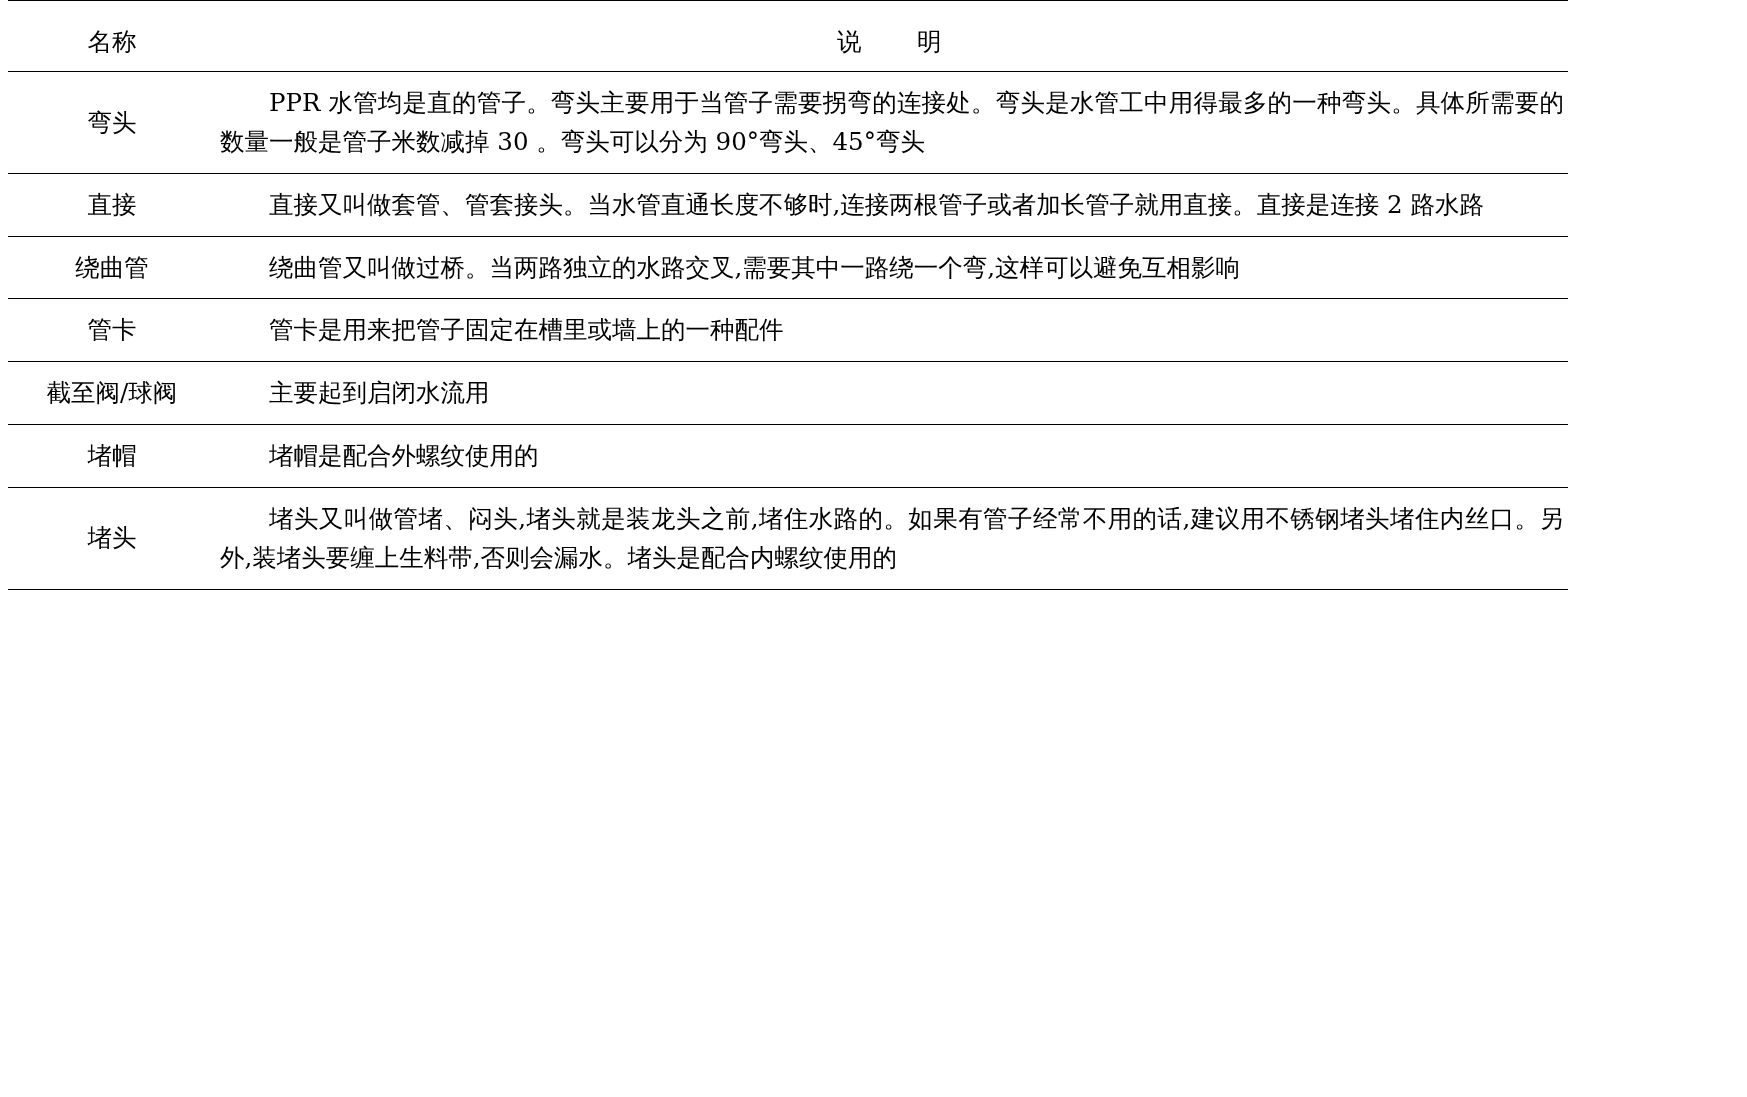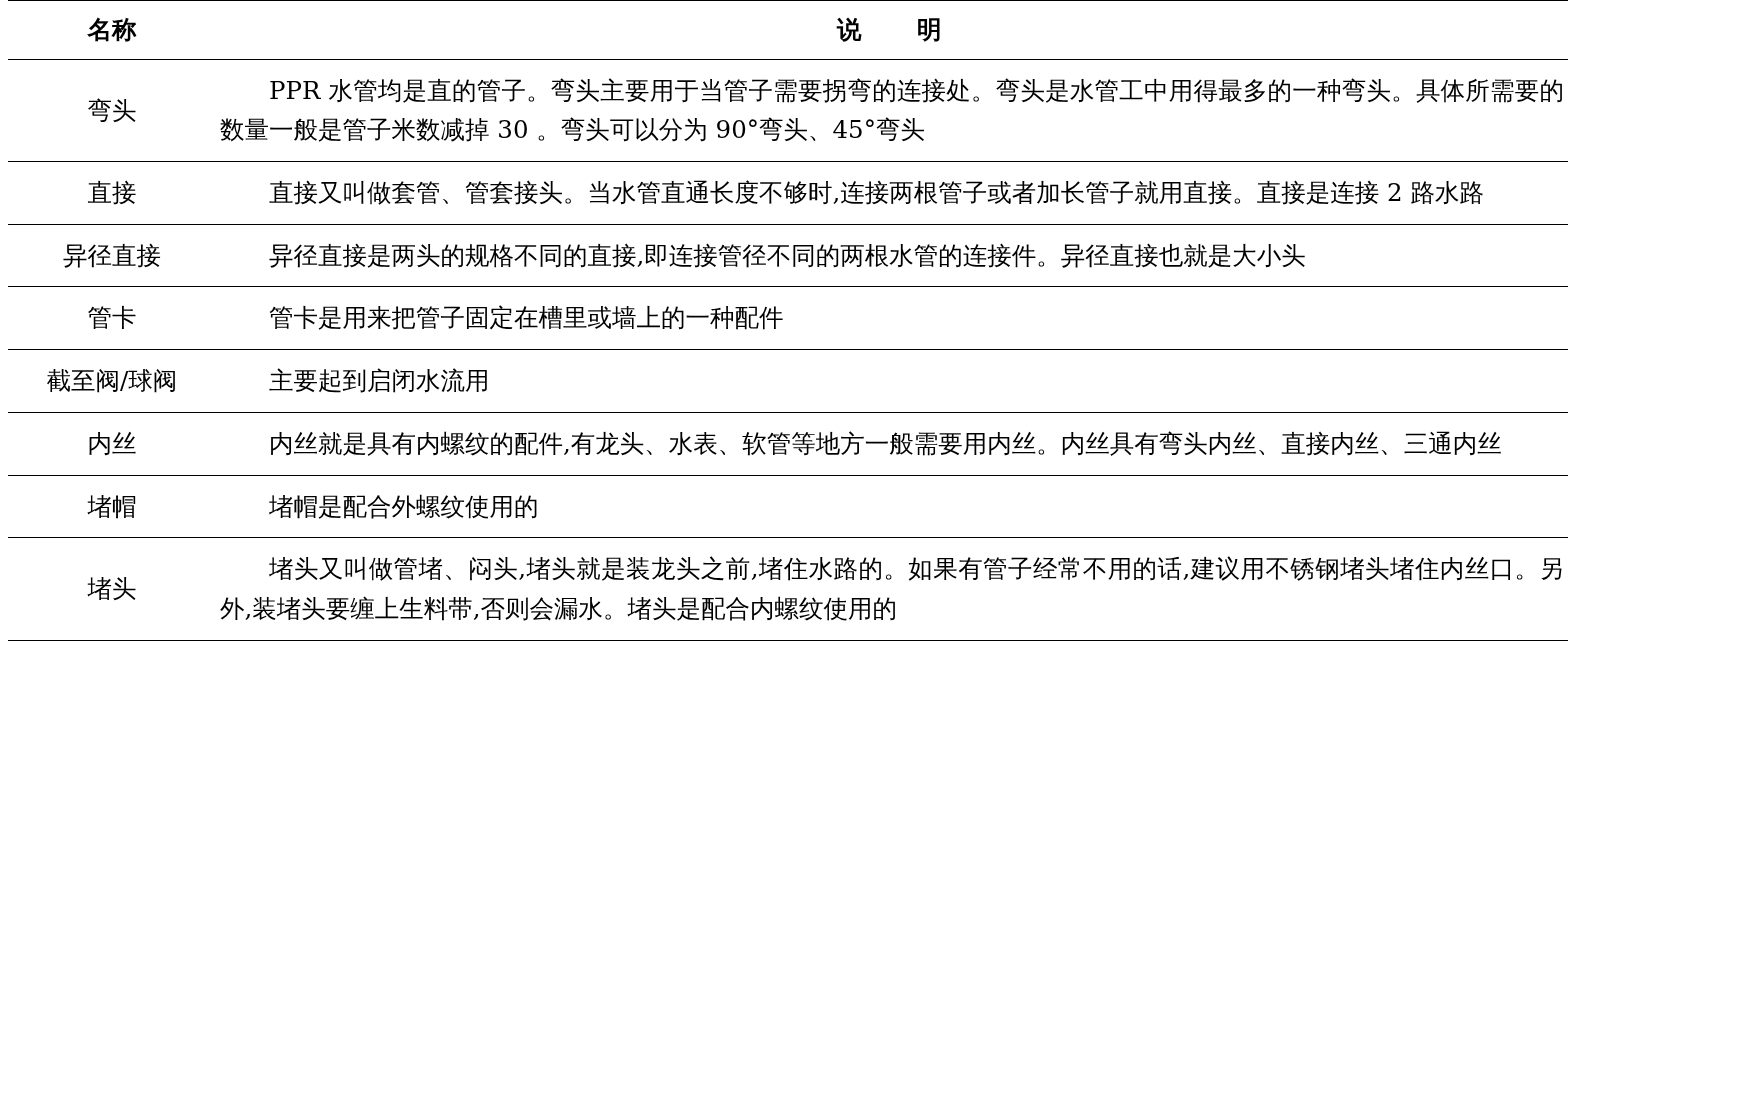--- a/index.html
+++ b/index.html
@@ -52,23 +52,22 @@
     white-space: nowrap;
   }
   td.desc-cell {
     text-align: justify;
     text-justify: inter-ideograph;
     padding-left: 46px;
     padding-right: 12px;
     text-indent: 2em;
   }
   tr.header-row td {
-    padding-top: 9px;
+    padding-top: 21px;
     padding-bottom: 9px;
-    font-weight: bold;
   }
   tr.header-row td.desc-cell {
     text-align: center;
     text-indent: 0;
     letter-spacing: 0.06em;
     padding-left: 0;
   }
   .hdr-gap {
     display: inline-block;
     width: 2.2em;
@@ -94,41 +93,37 @@
         <td class="name-cell">弯头</td>
         <td class="desc-cell">PPR 水管均是直的管子。弯头主要用于当管子需要拐弯的连接处。弯头是水管工中用得最多的一种弯头。具体所需要的数量一般是管子米数减掉 30 。弯头可以分为 90°弯头、45°弯头</td>
       </tr>
 
       <tr>
         <td class="name-cell">直接</td>
         <td class="desc-cell">直接又叫做套管、管套接头。当水管直通长度不够时,连接两根管子或者加长管子就用直接。直接是连接 2 路水路</td>
       </tr>
 
 
+      <tr>
+        <td class="name-cell">绕曲管</td>
+        <td class="desc-cell">绕曲管又叫做过桥。当两路独立的水路交叉,需要其中一路绕一个弯,这样可以避免互相影响</td>
+      </tr>
 
-      <tr>
-        <td class="name-cell">异径直接</td>
-        <td class="desc-cell">异径直接是两头的规格不同的直接,即连接管径不同的两根水管的连接件。异径直接也就是大小头</td>
-      </tr>
 
 
       <tr>
         <td class="name-cell">管卡</td>
         <td class="desc-cell">管卡是用来把管子固定在槽里或墙上的一种配件</td>
       </tr>
 
       <tr>
         <td class="name-cell">截至阀/球阀</td>
         <td class="desc-cell">主要起到启闭水流用</td>
       </tr>
 
-      <tr>
-        <td class="name-cell">内丝</td>
-        <td class="desc-cell">内丝就是具有内螺纹的配件,有龙头、水表、软管等地方一般需要用内丝。内丝具有弯头内丝、直接内丝、三通内丝</td>
-      </tr>
 
 
       <tr>
         <td class="name-cell">堵帽</td>
         <td class="desc-cell">堵帽是配合外螺纹使用的</td>
       </tr>
 
       <tr>
         <td class="name-cell">堵头</td>
         <td class="desc-cell">堵头又叫做管堵、闷头,堵头就是装龙头之前,堵住水路的。如果有管子经常不用的话,建议用不锈钢堵头堵住内丝口。另外,装堵头要缠上生料带,否则会漏水。堵头是配合内螺纹使用的</td>

